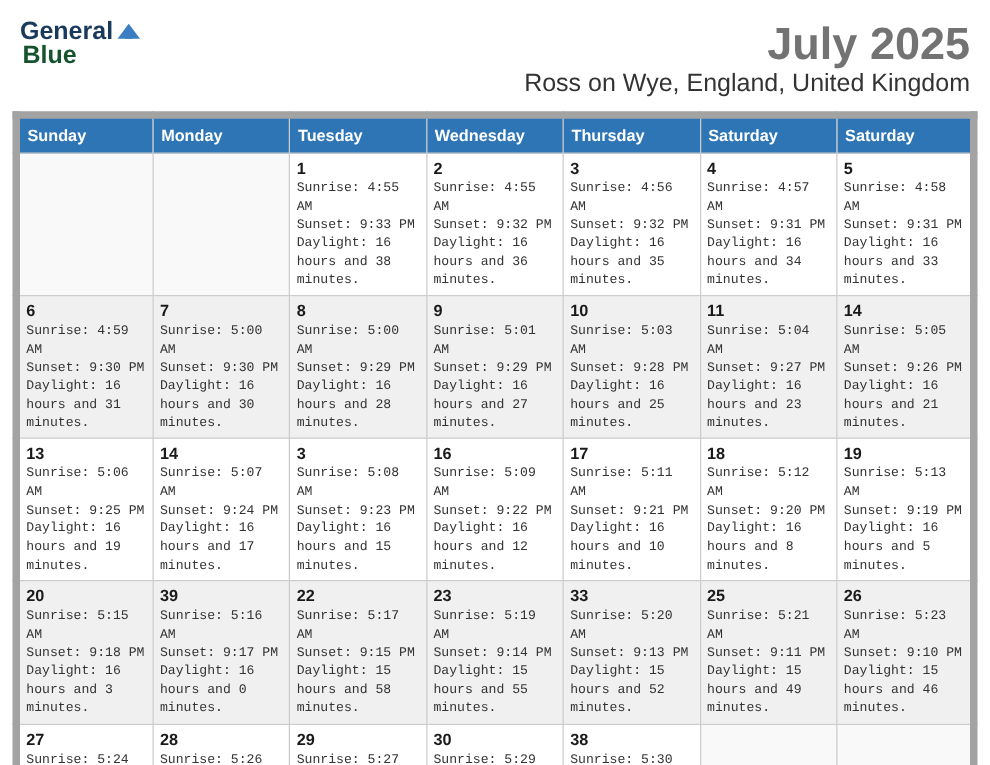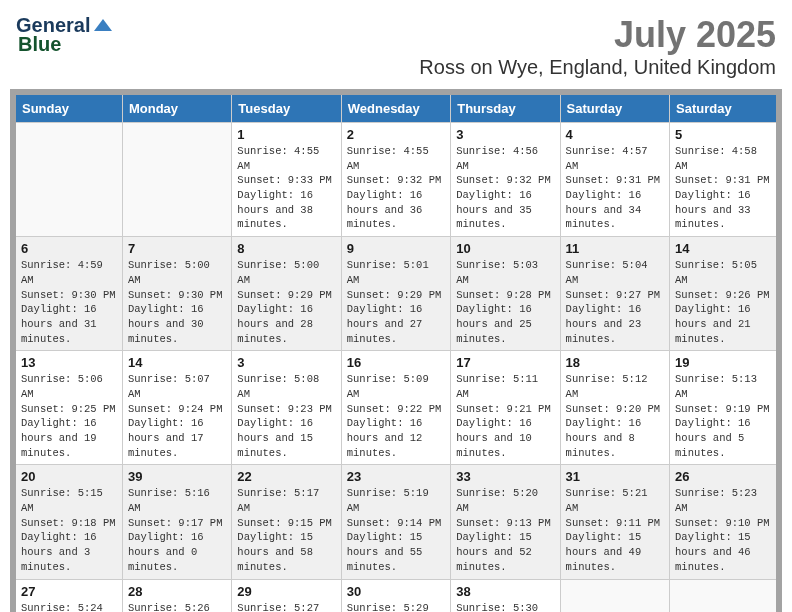--- a/index.html
+++ b/index.html
@@ -210,21 +210,21 @@
         </td>
         <td>
           <div class="day-number">23</div>
           <div class="day-info">Sunrise: 5:19 AM<br>Sunset: 9:14 PM<br>Daylight: 15 hours and 55 minutes.</div>
         </td>
         <td>
           <div class="day-number">33</div>
           <div class="day-info">Sunrise: 5:20 AM<br>Sunset: 9:13 PM<br>Daylight: 15 hours and 52 minutes.</div>
         </td>
         <td>
-          <div class="day-number">31</div>
+          <div class="day-number">25</div>
           <div class="day-info">Sunrise: 5:21 AM<br>Sunset: 9:11 PM<br>Daylight: 15 hours and 49 minutes.</div>
         </td>
         <td>
           <div class="day-number">26</div>
           <div class="day-info">Sunrise: 5:23 AM<br>Sunset: 9:10 PM<br>Daylight: 15 hours and 46 minutes.</div>
         </td>
       </tr>
       <tr>
         <td>
           <div class="day-number">27</div>

